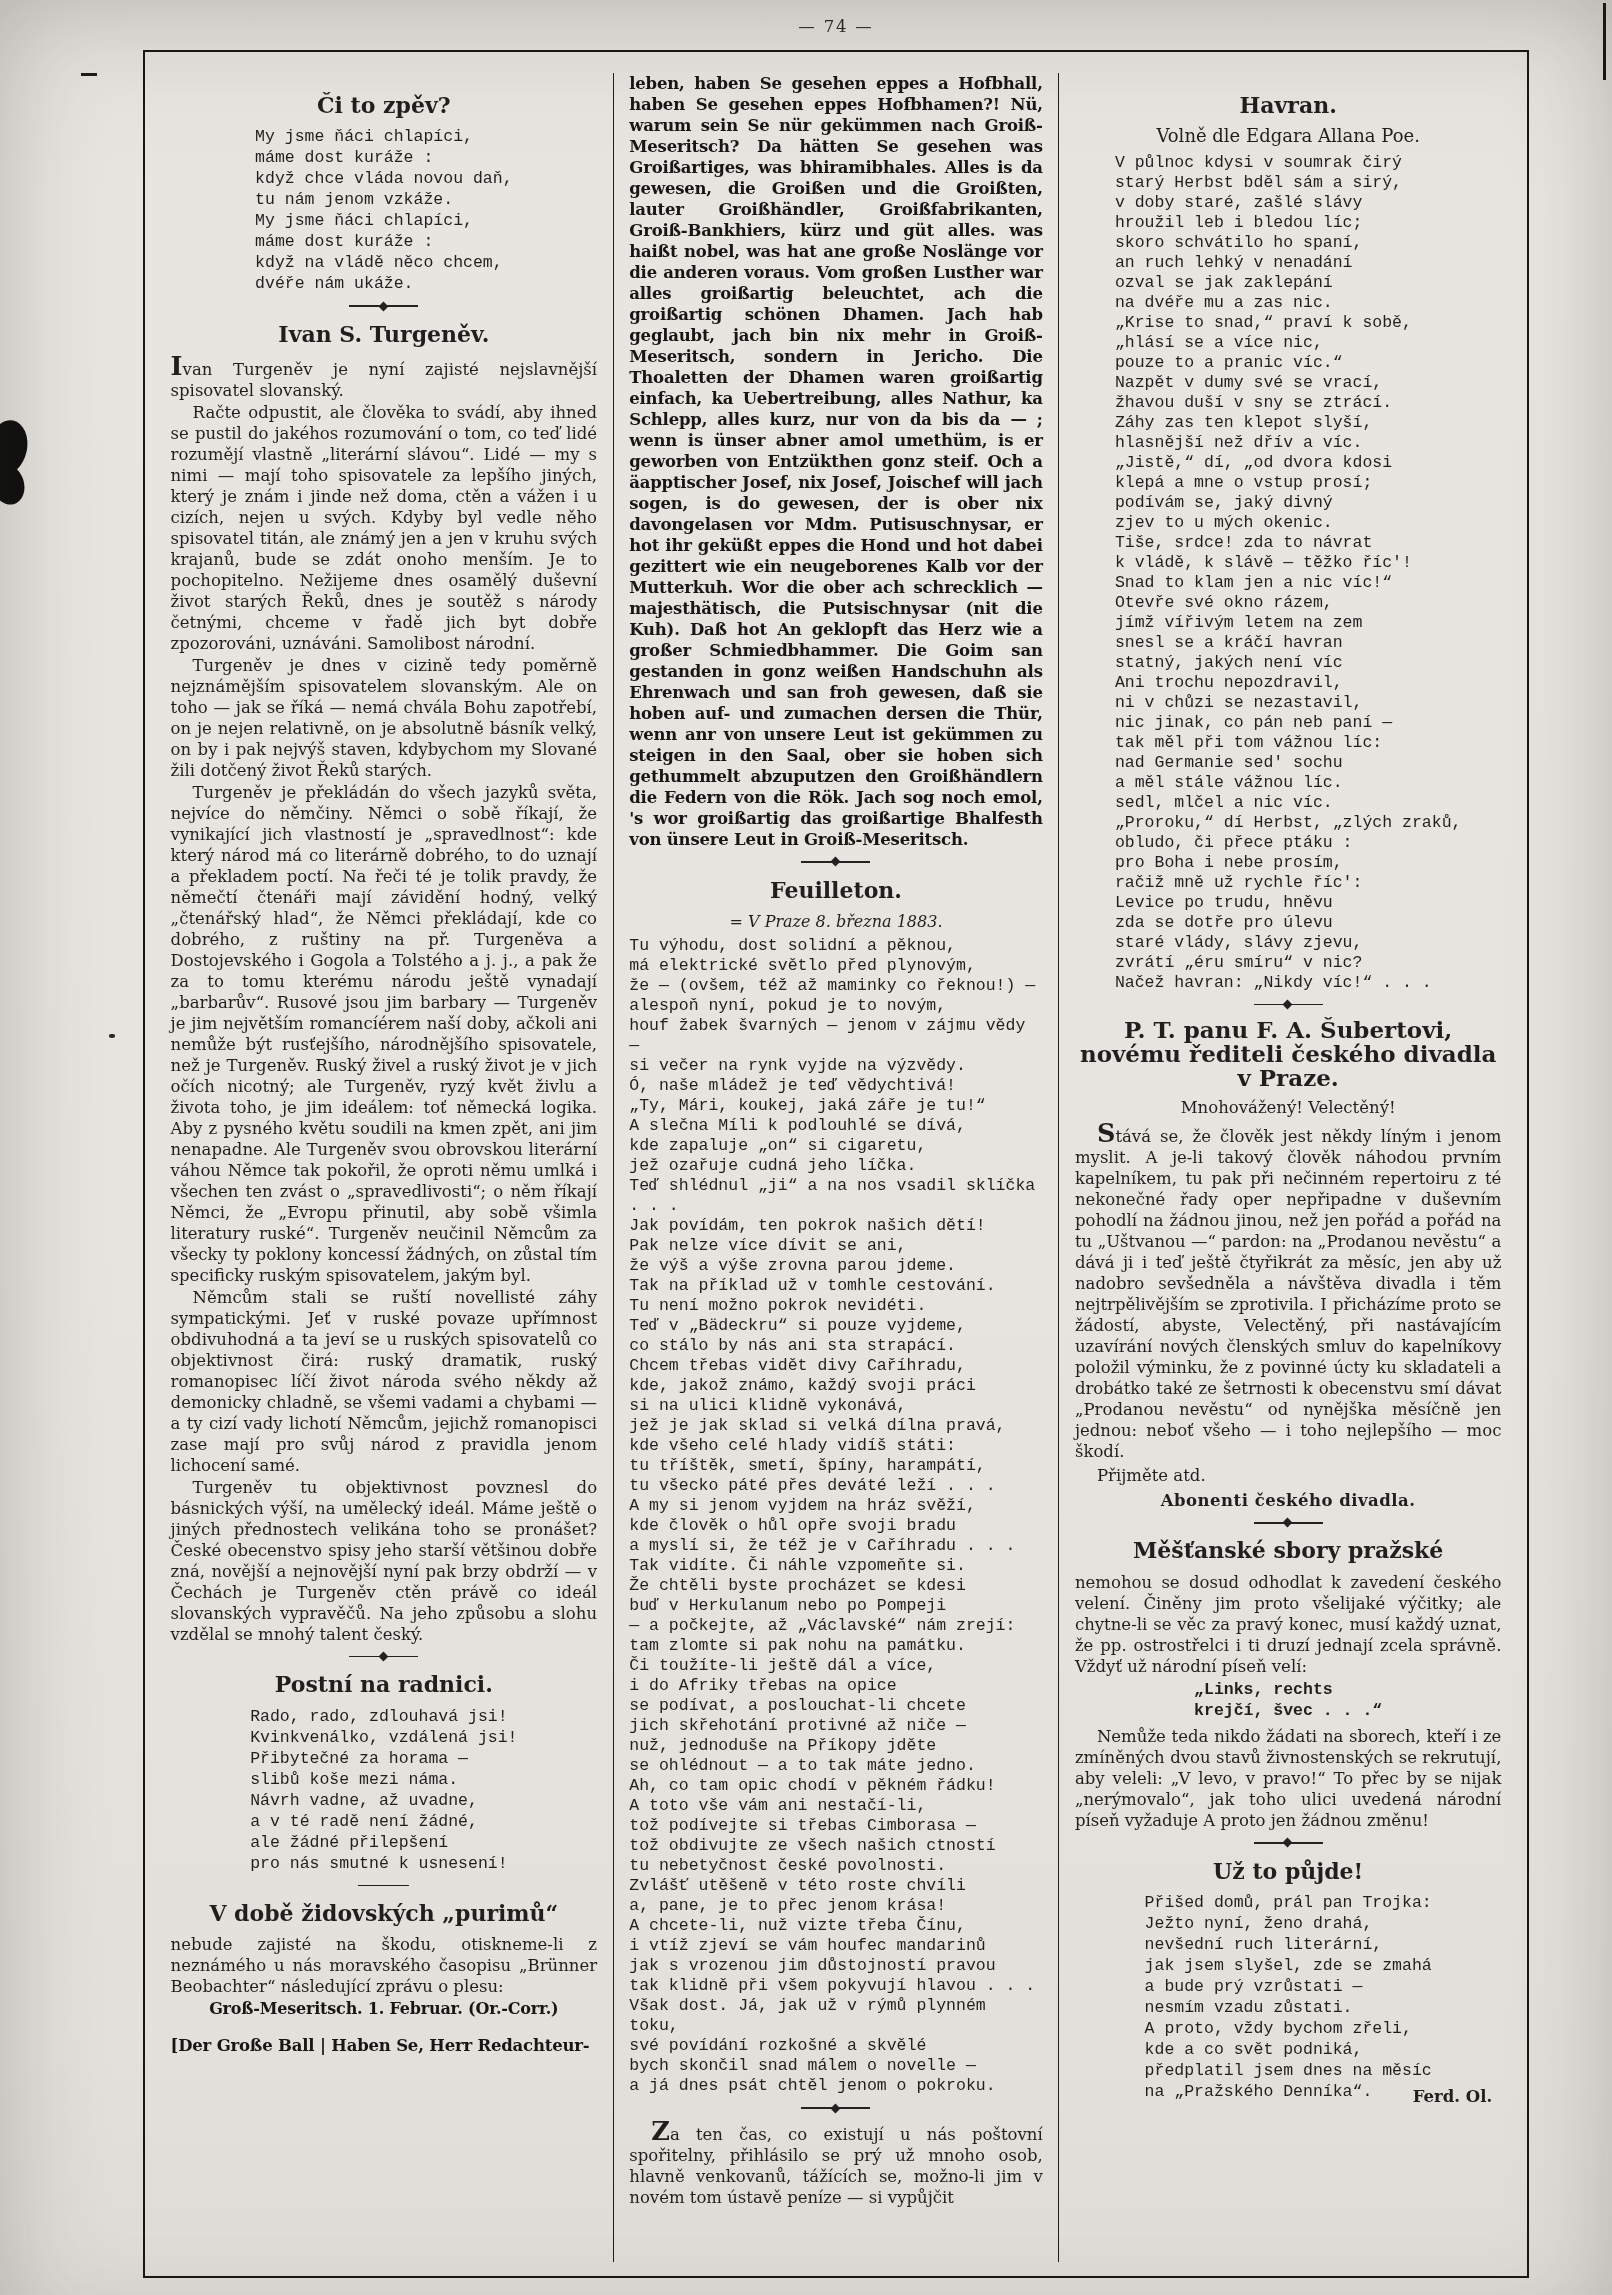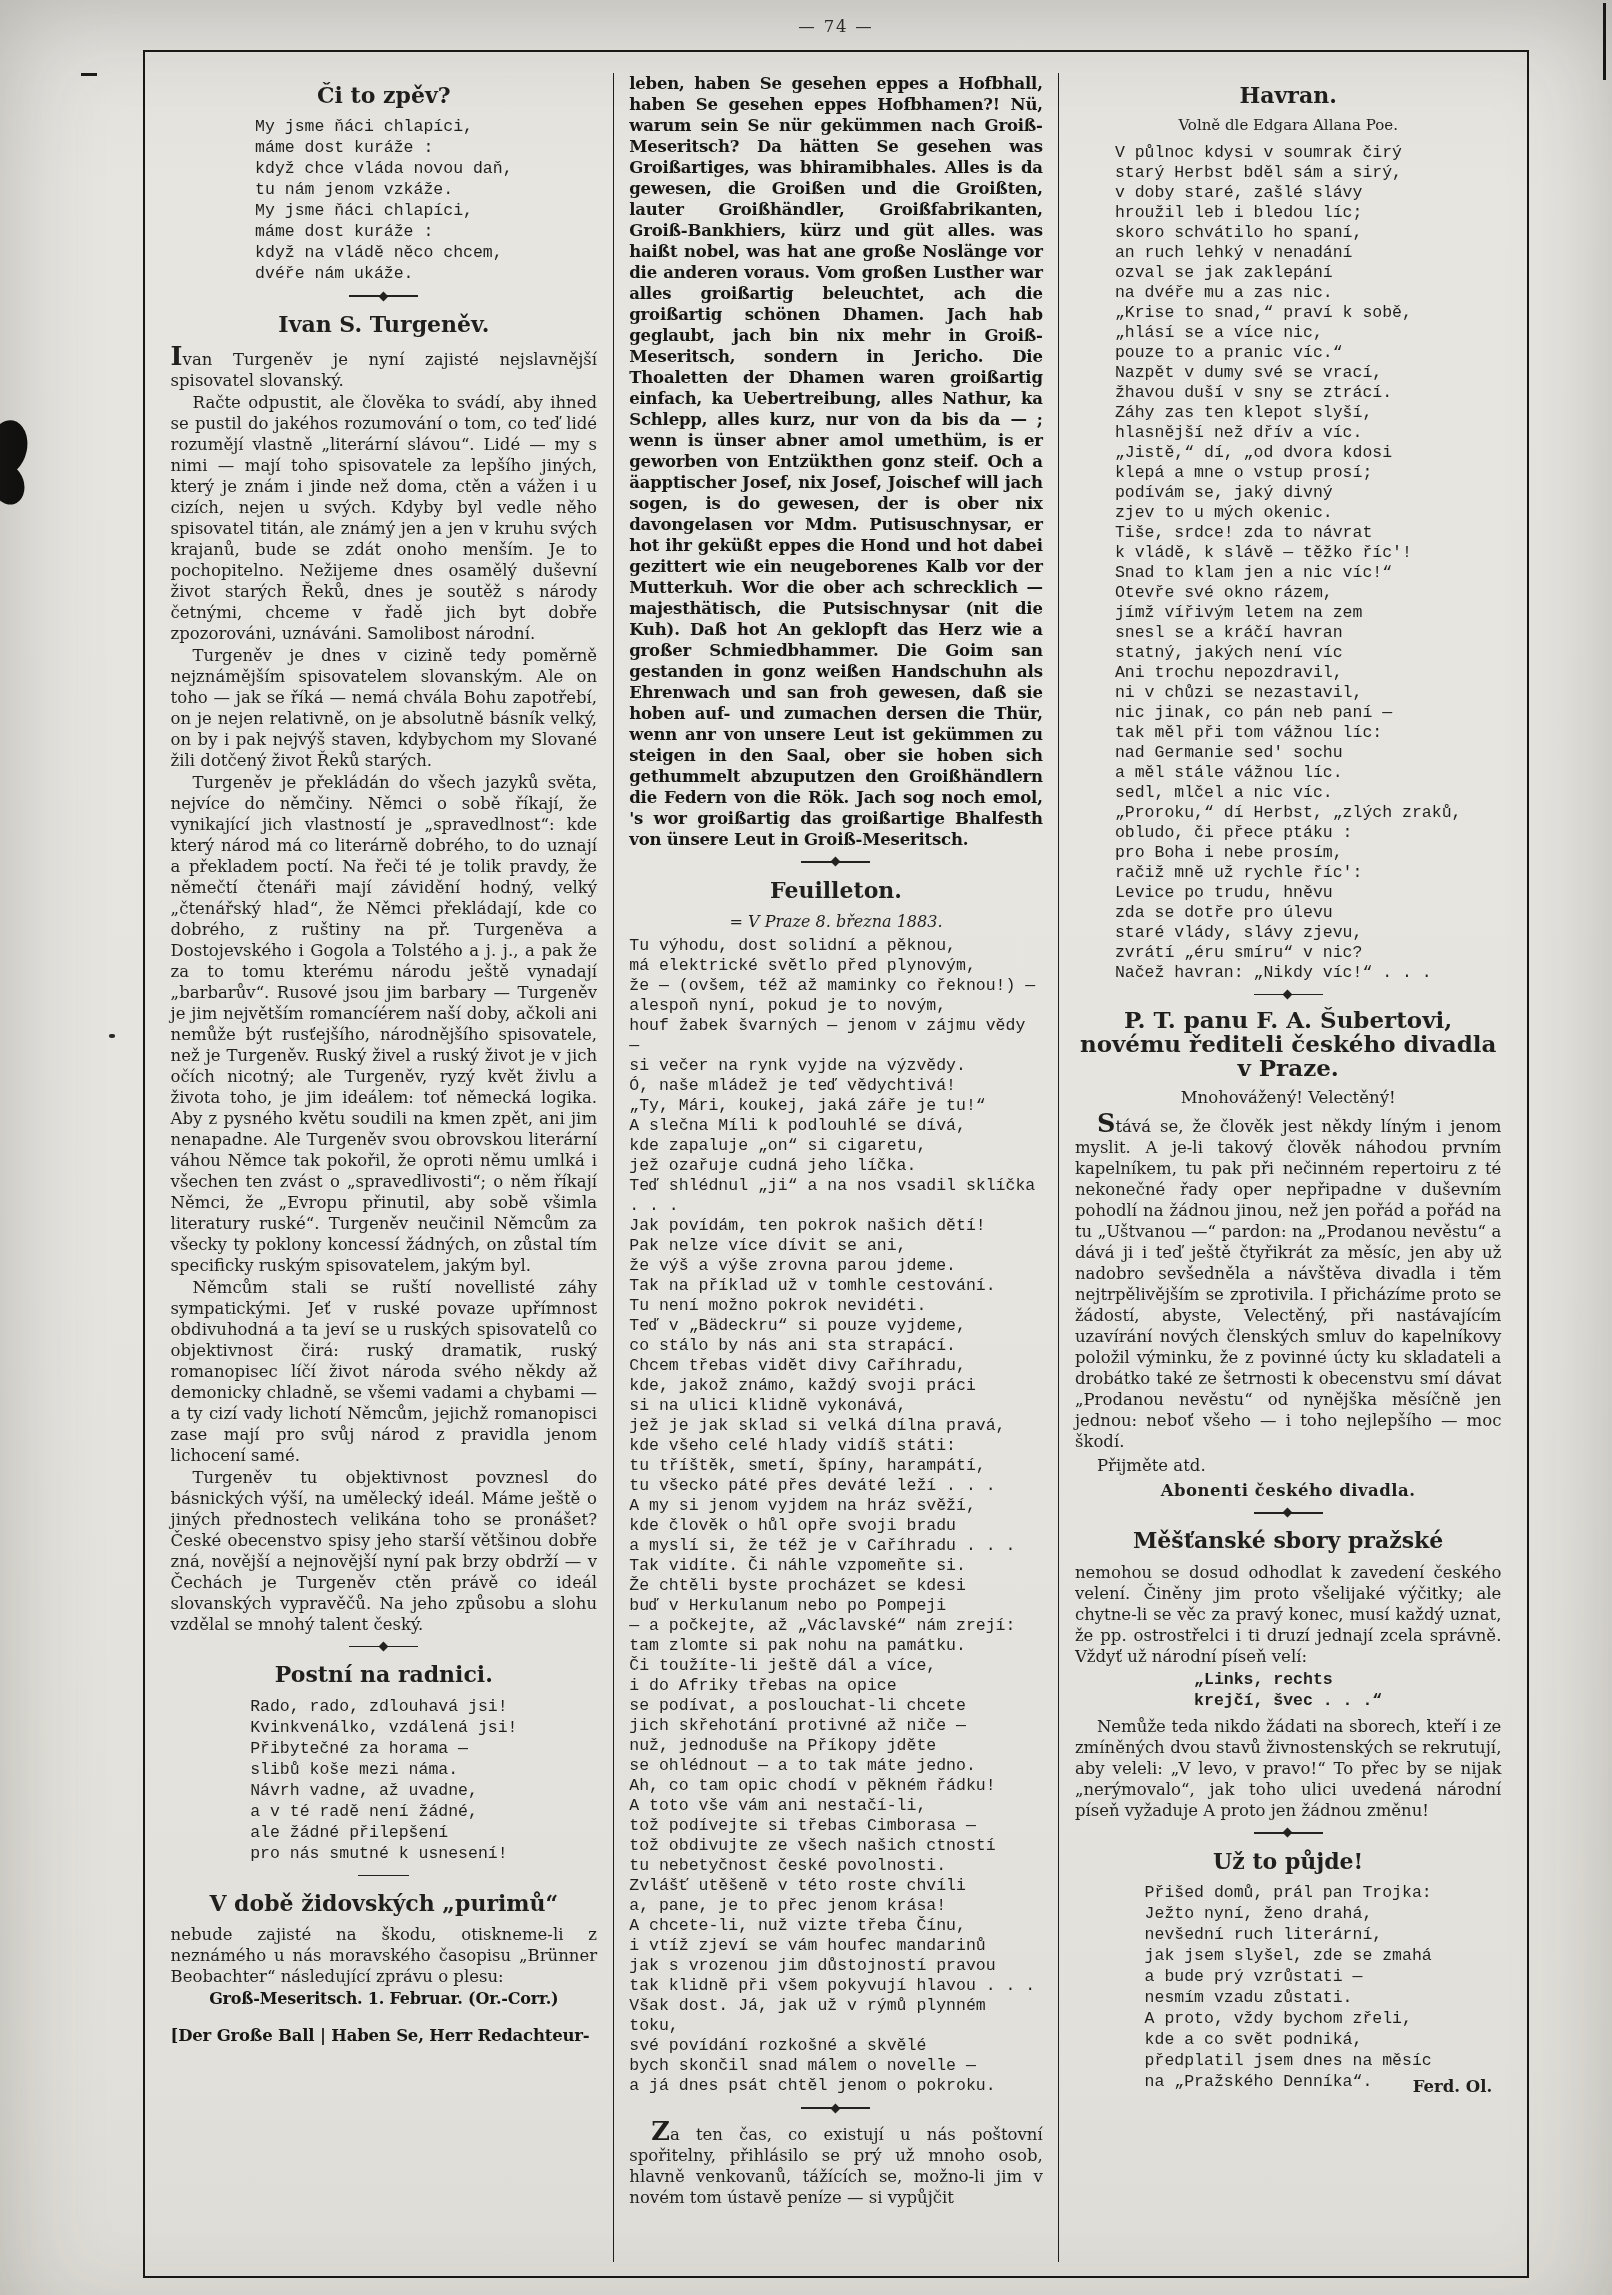--- a/index.html
+++ b/index.html
@@ -17,23 +17,23 @@
   .corner.tr::before{right:0;top:7.3px;width:37px;height:2.3px}.corner.tr::after{right:7.3px;top:0;width:2.3px;height:37px}
   .corner.bl::before{left:0;bottom:7.3px;width:37px;height:2.3px}.corner.bl::after{left:7.3px;bottom:0;width:2.3px;height:37px}
   .corner.br::before{right:0;bottom:7.3px;width:37px;height:2.3px}.corner.br::after{right:7.3px;bottom:0;width:2.3px;height:37px}
 
   .cols{display:grid;grid-template-columns:1fr 1fr 1fr;height:100%;}
   .col{padding:0 15.6px;overflow:hidden;font-size:16.5px;line-height:21px;text-align:justify;}
   .col.mid{border-left:1.4px solid #201f1e;border-right:1.4px solid #201f1e;}
   .col.left{padding-left:4.6px}.col.right{padding-right:4.6px}
 
   .title{font-weight:bold;text-align:center;font-size:22px;line-height:26px;margin:13.8px 0 8.3px;text-indent:0;}
-  .title.first{margin-top:9px;}
+  .title.first{margin-top:19px;}
   .title-sm{font-weight:bold;text-align:center;font-size:23px;line-height:24px;margin:13px 0 6.4px;}
-  .subtitle{text-align:center;font-size:15px;line-height:19px;margin:0 0 7.3px;}
+  .subtitle{text-align:center;font-size:18px;line-height:19px;margin:0 0 7.3px;}
   .dateline{text-align:center;font-size:16px;margin:0 0 4.6px;font-style:italic;}
   .salutation{text-align:center;margin:0 0 4.6px;}
 
   .prose p{margin:0 0 0.9px;text-indent:22px;}
   .prose.no-first-indent p:first-child{text-indent:0;}
   .lettrine p:first-child::first-letter,.verse.lettrine::first-letter{font-size:1.55em;font-weight:bold;line-height:0.9;}
 
   .verse{display:table;margin:1.8px auto 5.5px;text-align:left;white-space:pre-line;font-family:Liberation Mono, monospace;}
   .verse.tight{line-height:20px;}
 

